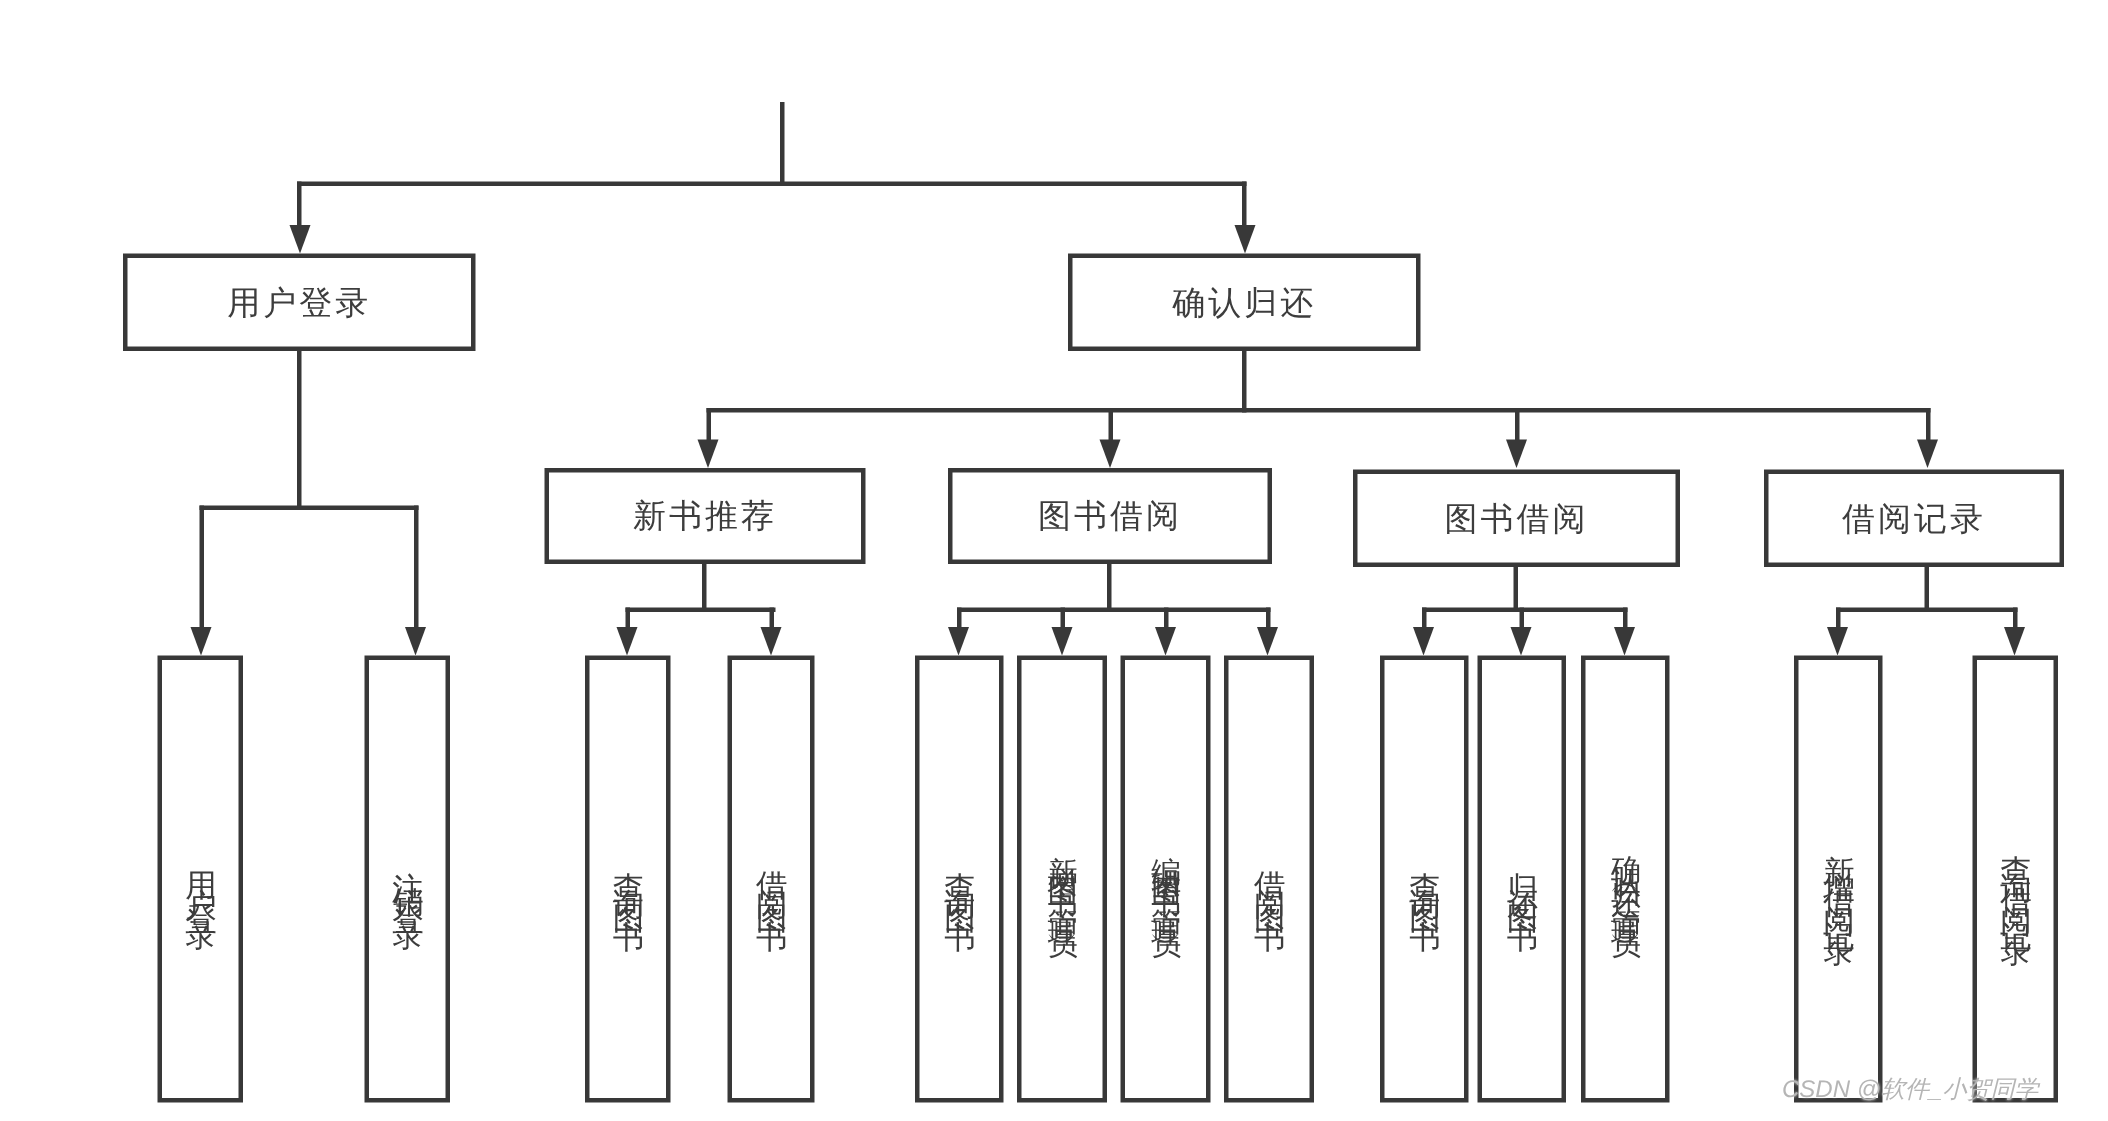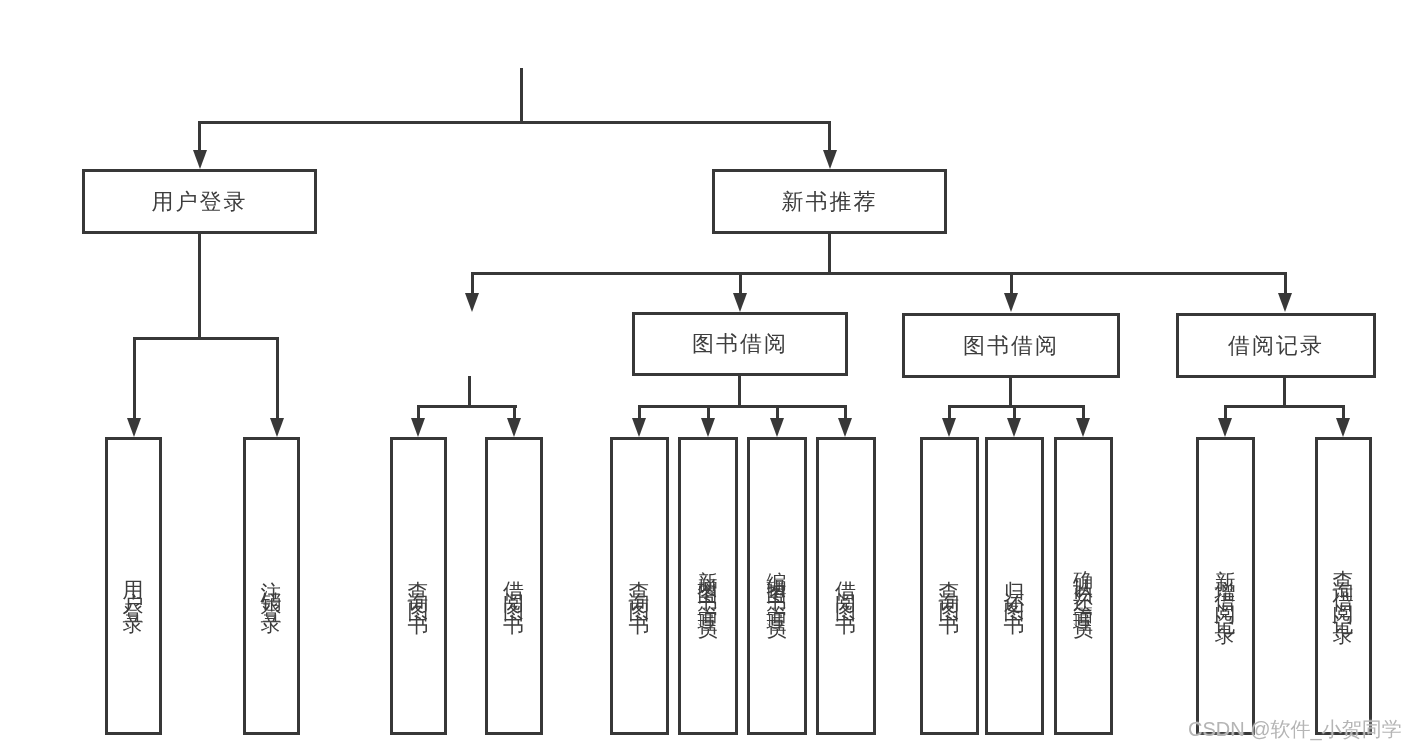--- a/index.html
+++ b/index.html
@@ -37,25 +37,26 @@
   .line{position:absolute;background:var(--line);}
   .arrow{
     position:absolute;width:0;height:0;
     border-left:7px solid transparent;
     border-right:7px solid transparent;
     border-top:19px solid var(--line);
   }
   .watermark{
     position:absolute;
     left:1188px;top:716px;
-    font-size:20px;
+    font-size:16px;
     color:#b5b5b5;
     text-shadow:0 0 2px #ffffff;
     white-space:nowrap;
     z-index:5;
+    font-style:italic;
   }
 </style>
 </head>
 <body>
 
 <div class="canvas">
 
   <div class="line" style="left:520px;top:68px;width:3px;height:56px;"></div>
   <div class="line" style="left:198px;top:121px;width:633px;height:3px;"></div>
   <div class="line" style="left:198px;top:121px;width:3px;height:31px;"></div>
@@ -114,23 +115,26 @@
   <div class="arrow" style="left:1218px;top:418px;"></div>
   <div class="line" style="left:1342px;top:405px;width:3px;height:16px;"></div>
   <div class="arrow" style="left:1336px;top:418px;"></div>
 
 
   <div class="box h" style="left:82px;top:169px;width:235px;height:65px;">
     <span>用户登录</span>
   </div>
 
   <div class="box h" style="left:712px;top:169px;width:235px;height:65px;">
+    <span>确认归还</span>
+  </div>
+
+  <div class="box h" style="left:363px;top:312px;width:214px;height:64px;">
     <span>新书推荐</span>
   </div>
-
 
   <div class="box h" style="left:632px;top:312px;width:216px;height:64px;">
     <span>图书借阅</span>
   </div>
 
   <div class="box h" style="left:902px;top:313px;width:218px;height:65px;">
     <span>图书借阅</span>
   </div>
 
   <div class="box h" style="left:1176px;top:313px;width:200px;height:65px;font-family:Liberation Serif, serif;">

